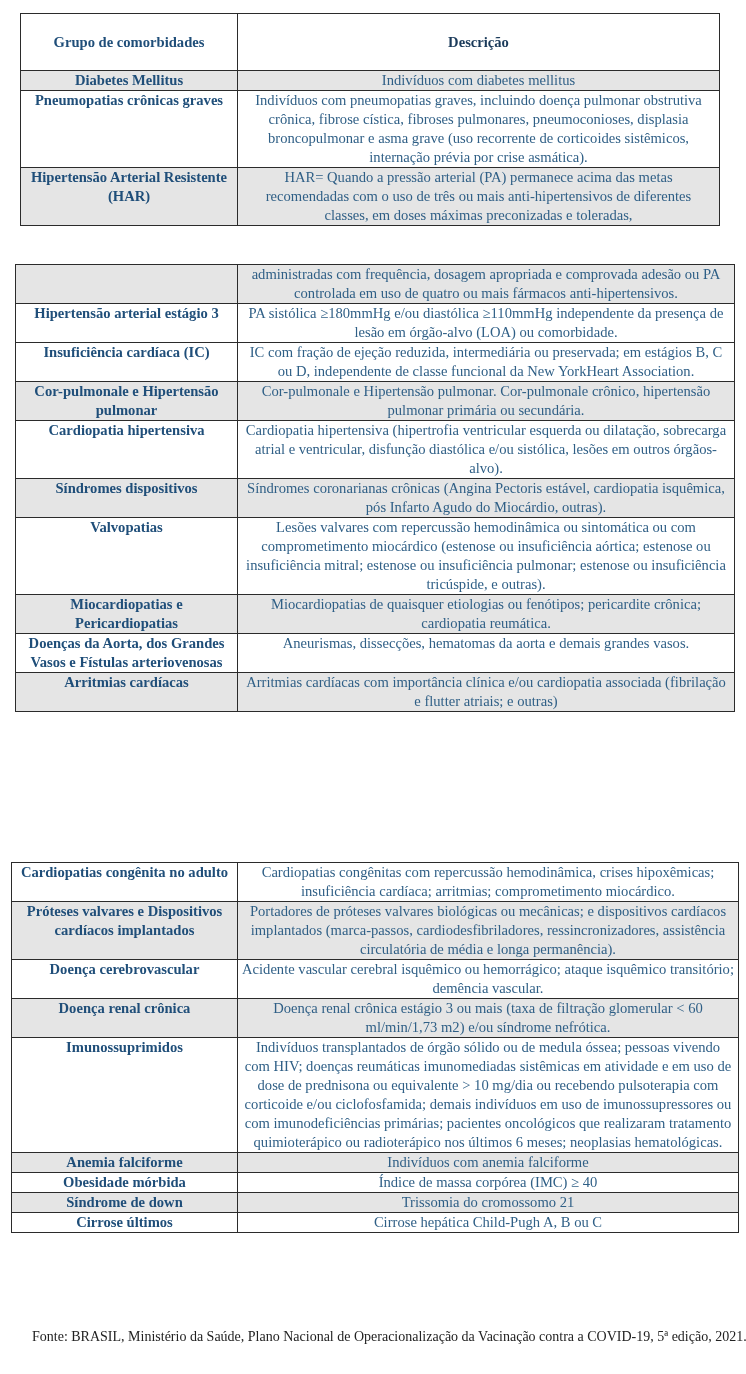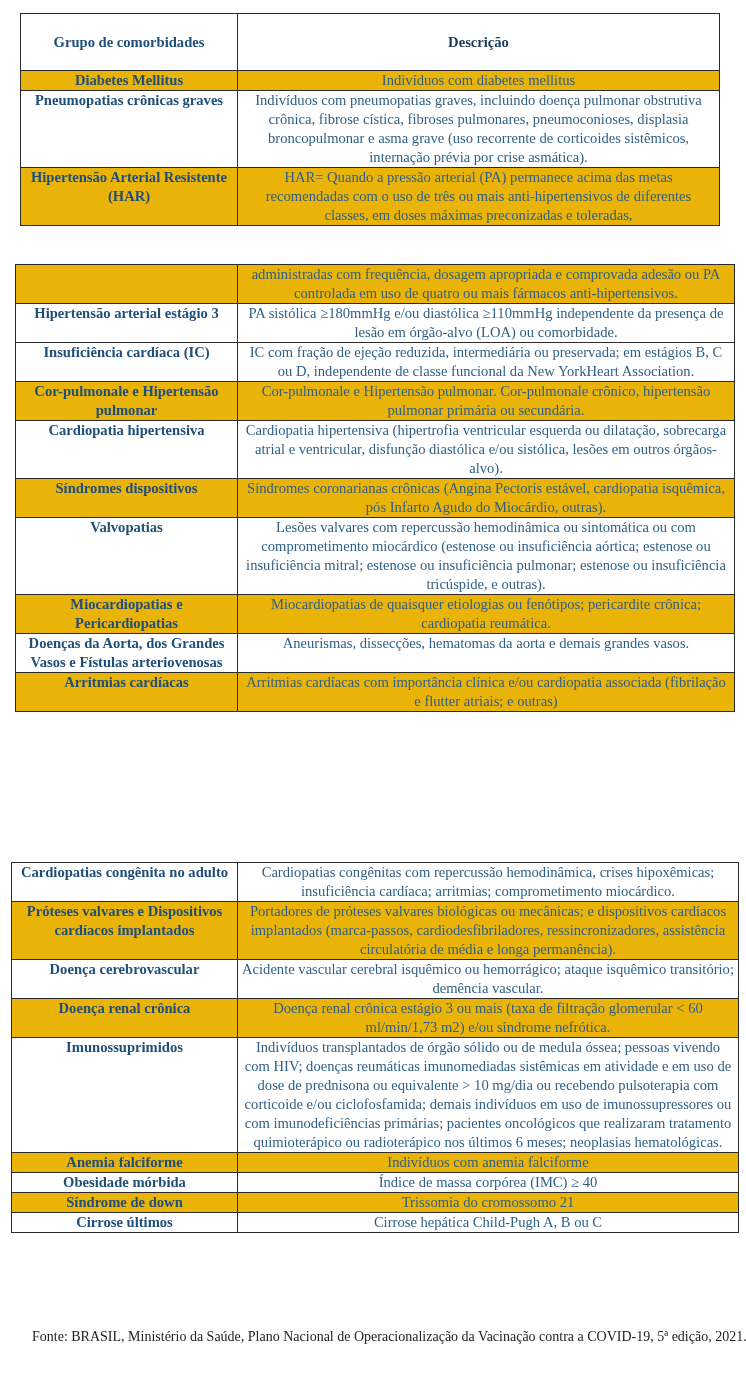--- a/index.html
+++ b/index.html
@@ -3,21 +3,21 @@
 <meta charset="utf-8">
 <style>
   html, body { margin: 0; padding: 0; background: #ffffff; }
   body { width: 746px; height: 1374px; position: relative; overflow: hidden;
          font-family: "Liberation Serif", serif; color: #1f4e79; }
   .tbl { position: absolute; border-collapse: collapse; table-layout: fixed; }
   .tbl td { border: 1.5px solid #2b2b2b; padding: 0 4px; vertical-align: top;
             text-align: center; font-size: 14.6px; line-height: 19px; }
   .tbl td.grp { font-weight: bold; color: #1f4e79; }
   .tbl td.desc { color: #2f5f86; }
-  .tbl tr.blue td { background: #eab308; }
+  .tbl tr.blue td { background: #e5e5e5; }
   .tbl tr.white td { background: #ffffff; }
   .hdr td { color: #1a3a5a; font-weight: bold; vertical-align: middle; height: 56px; margin-left: 12px; }
   #t1 { left: 20px; top: 13px; width: 700px; }
   #t2 { left: 15px; top: 264px; width: 720px; }
   #t3 { left: 11px; top: 862px; width: 728px; }
   .footer { position: absolute; left: 8px; top: 1327px; width: 735px;
             font-size: 14px; line-height: 20px; color: #222; margin-left: 24px; }
 </style>
 </head>
 <body>

